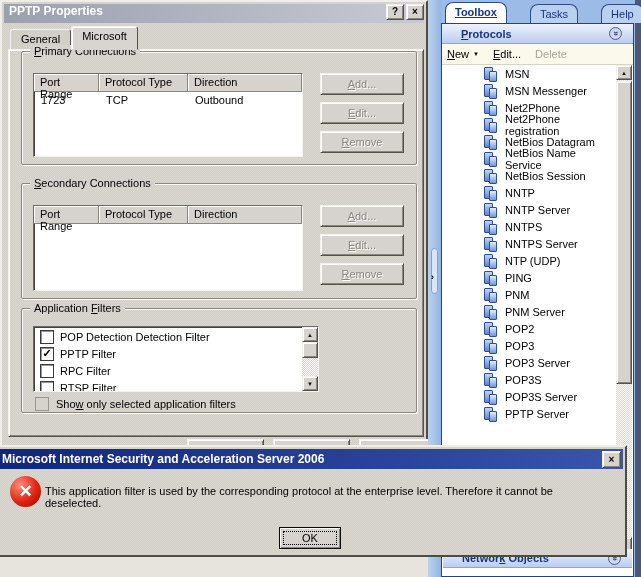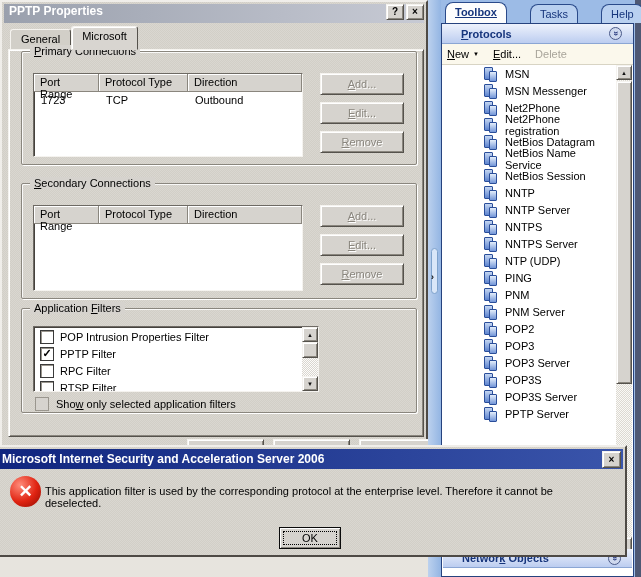--- a/index.html
+++ b/index.html
@@ -189,21 +189,21 @@
             <div class="gbtn raised"><u>R</u>emove</div>
           </div>
       </div>
 
       <div class="group etched" id="grp-filters">
         <span class="grp-label">Application <u>F</u>ilters</span>
         <div class="filterbox sunken">
           <div style="position:absolute;left:1px;top:1px;right:17px;">
               <div class="frow">
                 <span class="cb off"></span>
-                <span>POP Intrusion Properties Filter</span>
+                <span>POP Detection Detection Filter</span>
               </div>
               <div class="frow">
                 <span class="cb">✓</span>
                 <span>PPTP Filter</span>
               </div>
               <div class="frow">
                 <span class="cb off"></span>
                 <span>RPC Filter</span>
               </div>
               <div class="frow">

